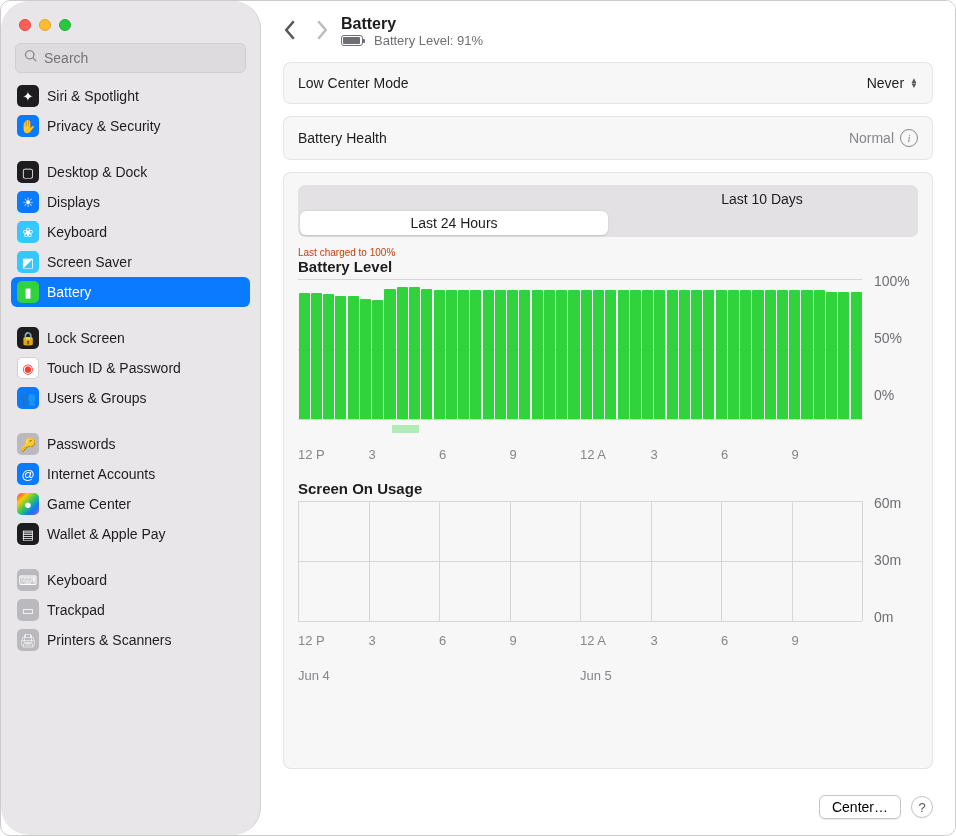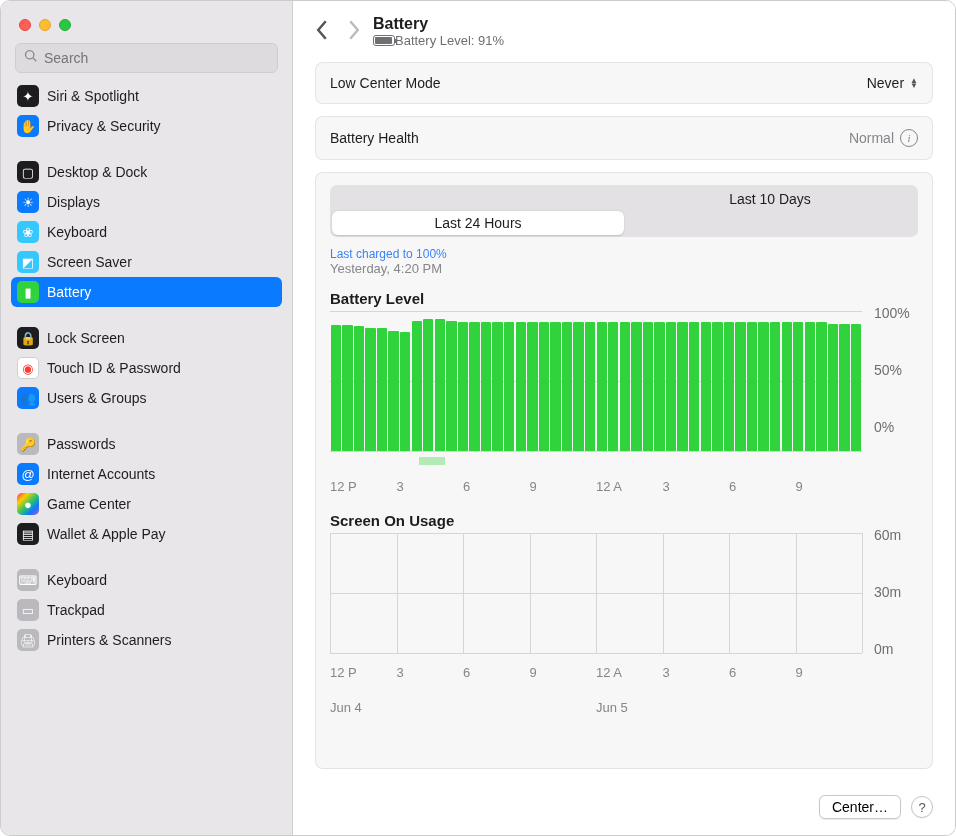--- a/index.html
+++ b/index.html
@@ -1,21 +1,21 @@
 <!DOCTYPE html>
 <html><head>
 <meta charset="utf-8">
 <style>
 * { margin: 0; padding: 0; box-sizing: border-box; font-family: -apple-system, "Helvetica Neue", Helvetica, Arial, sans-serif; }
 body { background: #fff; width: 956px; height: 836px; overflow: hidden; }
 
 .window { display: flex; width: 956px; height: 836px; background: #fff; border-radius: 10px; border: 1px solid #ccc; overflow: hidden; }
 
 
-.sidebar { width: 292px; background: #e9e6e9; display: flex; flex-direction: column; border-right: 1px solid #d0d0d0; }
+.sidebar { width: 260px; background: #e9e6e9; display: flex; flex-direction: column; border-right: 1px solid #d0d0d0; border-radius: 28px; }
 .titlebar { display: flex; gap: 8px; padding: 18px 18px 8px 18px; align-items: center; }
 .traffic { width: 12px; height: 12px; border-radius: 50%; }
 .tl-red { background: #ff5f57; border: 0.5px solid #e24640; }
 .tl-yellow { background: #febc2e; border: 0.5px solid #e1a42c; }
 .tl-green { background: #28c840; border: 0.5px solid #24ac38; }
 
 .search-wrap { padding: 4px 14px 8px 14px; }
 .search { display: flex; align-items: center; background: #dedbde; border: 1px solid #d2ccd2; border-radius: 6px; padding: 4px 8px; height: 30px; }
 .search svg { width: 14px; height: 14px; fill: #8a8a8e; margin-right: 6px; }
 .search input { border: none; background: transparent; outline: none; font-size: 14px; color: #555; width: 100%; }
@@ -27,42 +27,42 @@
 .nav-icon { width: 22px; height: 22px; border-radius: 5px; margin-right: 8px; display: flex; align-items: center; justify-content: center; font-size: 13px; color: #fff; flex-shrink: 0; }
 
 
 .main { flex: 1; background: #fff; display: flex; flex-direction: column; }
 .header { display: flex; align-items: center; padding: 14px 22px 10px 22px; gap: 12px; }
 .navbtns { display: flex; gap: 18px; }
 .navbtn svg { width: 14px; height: 20px; fill: #555; }
 .navbtn.disabled svg { fill: #bcbcbc; }
 .titleblock { display: flex; flex-direction: column; }
 .titleblock .title { font-size: 16px; font-weight: 700; color: #1d1d1f; }
-.titleblock .sub { display: flex; align-items: center; font-size: 13px; color: #6e6e73; gap: 0; }
+.titleblock .sub { display: flex; align-items: center; font-size: 13px; color: #6e6e73; gap: 11px; }
 .batt-icon { width: 22px; height: 11px; border: 1px solid #6e6e73; border-radius: 3px; position: relative; }
 .batt-icon::after { content: ""; position: absolute; right: -3px; top: 3px; width: 2px; height: 4px; background: #6e6e73; border-radius: 0 1px 1px 0; }
 .batt-fill { position: absolute; left: 1px; top: 1px; bottom: 1px; width: 85%; background: #6e6e73; border-radius: 1px; }
 
 .content { flex: 1; padding: 4px 22px 16px 22px; overflow: hidden; display: flex; flex-direction: column; }
 
 .tile { background: rgba(120,120,128,0.06); border: 0.5px solid rgba(0,0,0,0.08); border-radius: 8px; padding: 12px 14px; margin-bottom: 12px; }
 .row { display: flex; align-items: center; justify-content: space-between; }
 .row-label { font-size: 14px; color: #1d1d1f; }
 .row-value { display: flex; align-items: center; gap: 6px; font-size: 14px; color: #1d1d1f; }
 .row-value.dim { color: #86868b; }
 .popup-arrows { display: inline-flex; flex-direction: column; line-height: 5px; font-size: 8px; color: #555; }
 .info-icon { width: 18px; height: 18px; border: 1.2px solid #86868b; border-radius: 50%; display: inline-flex; align-items: center; justify-content: center; font-size: 11px; font-style: italic; font-family: Georgia, serif; color: #86868b; }
 
 
 .chart-tile { background: rgba(120,120,128,0.06); border: 0.5px solid rgba(0,0,0,0.08); border-radius: 8px; padding: 12px 14px 18px 14px; flex: 1; display: flex; flex-direction: column; overflow: hidden; }
 .segmented { display: flex; background: #e3e1e3; border-radius: 7px; padding: 2px; margin-bottom: 10px; }
 .seg { flex: 1; text-align: center; font-size: 14px; padding: 4px 0; border-radius: 6px; color: #1d1d1f; }
 .seg.active { background: #fff; box-shadow: 0 0.5px 2px rgba(0,0,0,0.15); margin-top: 24px; }
 
-.lastcharge-title { font-size: 12px; color: #3b82f6; }
+.lastcharge-title { font-size: 10px; color: #c2410c; }
 .lastcharge-sub { font-size: 13px; color: #86868b; margin-bottom: 14px; }
 
 .chart-section-title { font-size: 15px; font-weight: 700; color: #1d1d1f; margin-bottom: 4px; }
 
 
 .chart-wrap { display: flex; margin-bottom: 6px; }
 .chart-plot { flex: 1; position: relative; }
 .chart-ylabels { width: 56px; display: flex; flex-direction: column; justify-content: space-between; font-size: 14px; color: #6e6e73; text-align: left; padding-left: 12px; }
 .plot-grid { position: absolute; inset: 0; }
 .gridline { position: absolute; left: 0; right: 0; border-top: 1px solid #d8d5d8; }
@@ -236,21 +236,20 @@
         </div>
       </div>
 
       <div class="chart-tile">
         <div class="segmented">
           <div class="seg active">Last 24 Hours</div>
           <div class="seg">Last 10 Days</div>
         </div>
 
         <div class="lastcharge-title">Last charged to 100%</div>
-        <div class="lastcharge-sub">Yesterday, 4:20 PM</div>
 
         <div class="chart-section-title">Battery Level</div>
         <div class="chart-wrap" style="height:140px;">
           <div class="chart-plot" id="level-plot">
             <div class="plot-grid">
               <div class="gridline" style="top:0%"></div>
               <div class="gridline" style="top:50%"></div>
               <div class="gridline" style="top:100%"></div>
             </div>
           <div class="bars">

